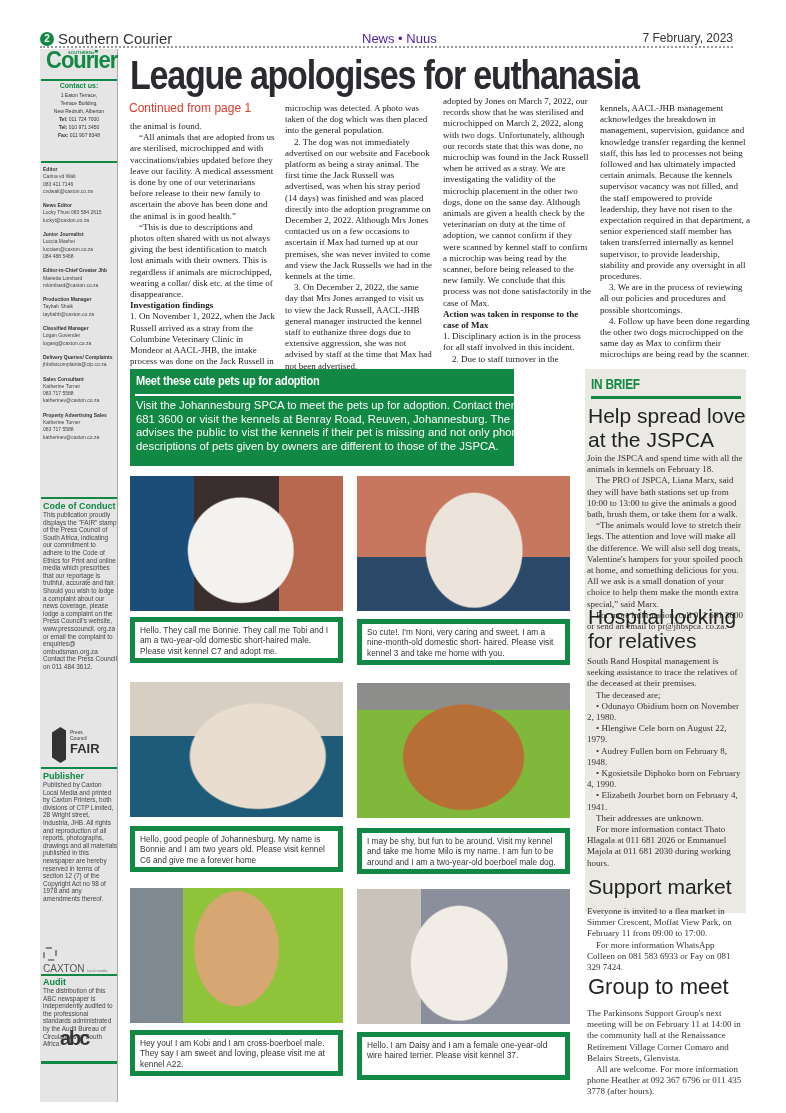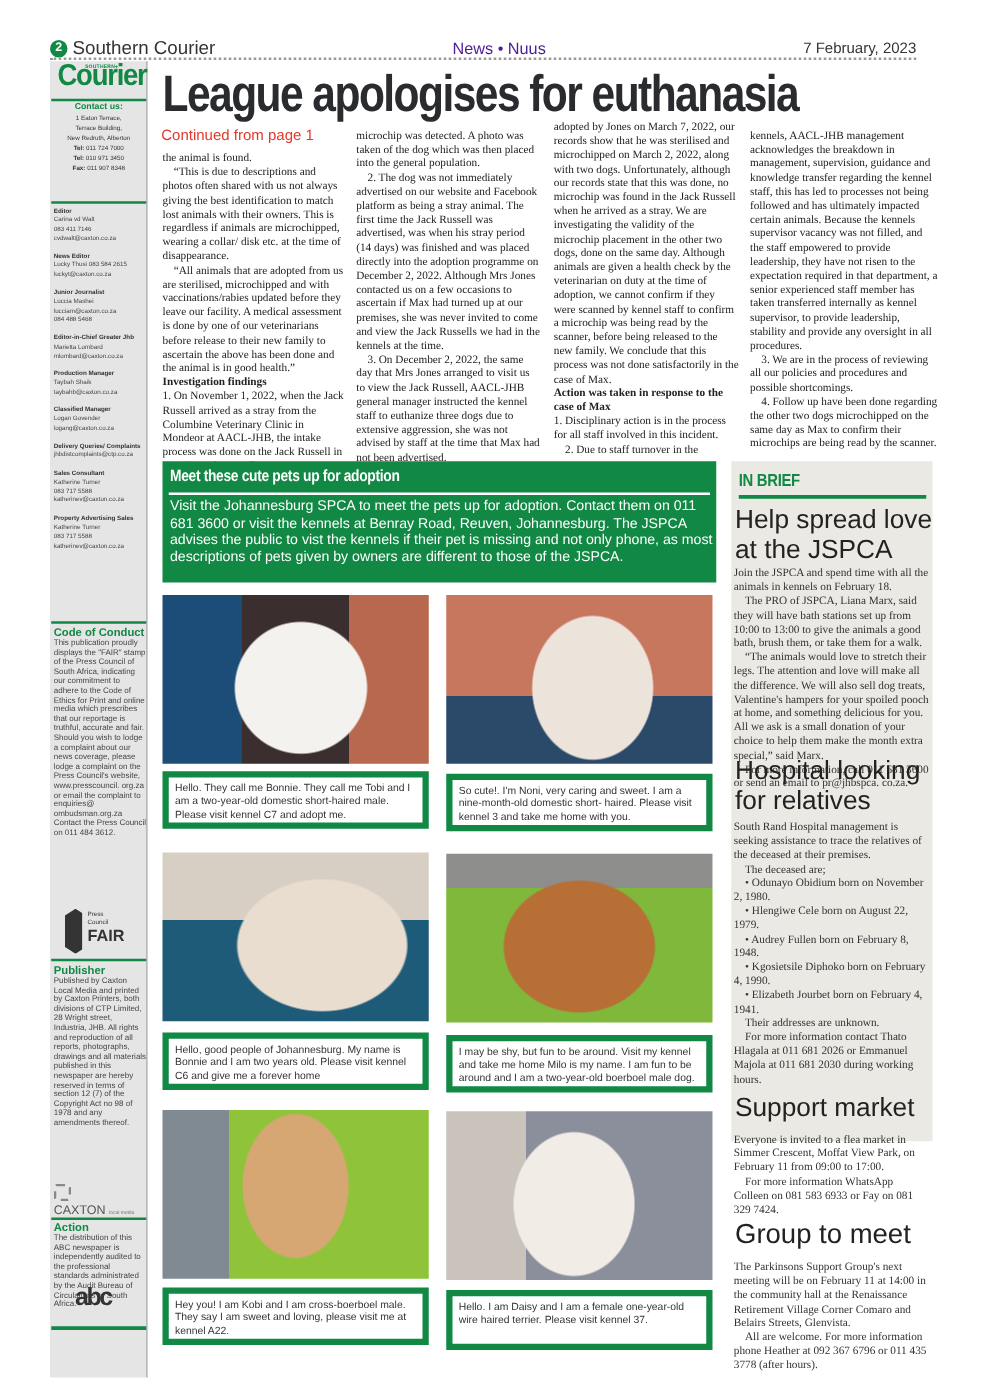--- a/index.html
+++ b/index.html
@@ -35,21 +35,21 @@
 .caxton small{font-size:4px;color:#777}
 .abc{position:absolute;left:20px;top:1028px;font:bold 20px "Liberation Sans",sans-serif;color:#333;letter-spacing:-2px}
 
 .headline{left:130px;top:52px;font:bold 41px/46px "Liberation Sans",sans-serif;color:#2a2b2f;letter-spacing:-1.5px;transform:scaleX(0.83);transform-origin:left top;white-space:nowrap;font-stretch:condensed}
 .cont{left:129px;top:101px;font:12px "Liberation Sans",sans-serif;color:#e0392b}
 .col{position:absolute;font:9px/11.2px "Liberation Serif",serif;color:#222;text-align:left}
 .col p{margin:0}
 .col .ind{text-indent:9px}
 .col b{font-weight:bold}
 
-.adopt{left:130px;top:369px;width:443px;height:97px;background:#118844;color:#fff}
+.adopt{left:130px;top:369px;width:384px;height:97px;background:#118844;color:#fff}
 .adopt-h{position:absolute;left:6px;top:4px;font:bold 13px "Liberation Sans",sans-serif;letter-spacing:-.3px;transform:scaleX(.85);transform-origin:left}
 .adopt-rule{position:absolute;left:5px;top:25px;width:433px;height:1.5px;background:#fff}
 .adopt-body{position:absolute;left:6px;top:30px;width:435px;font:11.3px/13.5px "Liberation Sans",sans-serif}
 
 .photo{position:absolute;width:213px;height:135px;overflow:hidden}
 .cap{position:absolute;width:213px;height:46px;background:#118844;padding:5px}
 .cap div{background:#fff;height:100%;padding:3px 5px;font:8.3px/10.4px "Liberation Sans",sans-serif;color:#333}
 
 .brief{left:585px;top:369px;width:161px;height:544px;background:#ebe9e4}
 .brief-h{position:absolute;left:6px;top:7px;font:bold 14px "Liberation Sans",sans-serif;color:#118844;transform:scaleX(.85);transform-origin:left;letter-spacing:-.3px}
@@ -150,33 +150,33 @@
   <div class="sb-box" style="top:722px">
     <div class="h">Publisher</div>
     <div>Published by Caxton Local Media and printed by Caxton Printers, both divisions of CTP Limited, 28 Wright street, Industria, JHB. All rights and reproduction of all reports, photographs, drawings and all materials published in this newspaper are hereby reserved in terms of section 12 (7) of the Copyright Act no 98 of 1978 and any amendments thereof.</div>
   </div>
   <div class="caxton">
     <div class="ic"></div>
     <span>CAXTON</span> <small>local media</small>
   </div>
   <div class="green-rule" style="top:925px"></div>
   <div class="sb-box" style="top:928px">
-    <div class="h">Action</div>
+    <div class="h">Audit</div>
     <div>The distribution of this ABC newspaper is independently audited to the professional standards administrated by the Audit Bureau of Circulations of South Africa.</div>
   </div>
   <div class="abc" style="top:978px">abc</div>
   <div class="green-rule" style="top:1012px;height:3px"></div>
 </div>
 
 <div class="abs headline">League apologises for euthanasia</div>
 <div class="abs cont">Continued from page 1</div>
 <div class="col" id="col1" style="left:130px;top:121px;width:147px">
     <p>the animal is found.</p>
+    <p class="ind">“All animals that are adopted from us are sterilised, microchipped and with vaccinations/rabies updated before they leave our facility. A medical assessment is done by one of our veterinarians before release to their new family to ascertain the above has been done and the animal is in good health.”</p>
     <p class="ind">“This is due to descriptions and photos often shared with us not always giving the best identification to match lost animals with their owners. This is regardless if animals are microchipped, wearing a collar/ disk etc. at the time of disappearance.</p>
-    <p class="ind">“All animals that are adopted from us are sterilised, microchipped and with vaccinations/rabies updated before they leave our facility. A medical assessment is done by one of our veterinarians before release to their new family to ascertain the above has been done and the animal is in good health.”</p>
     <b style="display: block;">Investigation findings</b>
     <p>1. On November 1, 2022, when the Jack Russell arrived as a stray from the Columbine Veterinary Clinic in Mondeor at AACL-JHB, the intake process was done on the Jack Russell in question, where sadly no</p>
   </div>
 <div class="col" id="col2" style="left:285px;top:103px;width:147px">
     <p>microchip was detected. A photo was taken of the dog which was then placed into the general population.</p>
     <p class="ind">2. The dog was not immediately advertised on our website and Facebook platform as being a stray animal. The first time the Jack Russell was advertised, was when his stray period (14 days) was finished and was placed directly into the adoption programme on December 2, 2022. Although Mrs Jones contacted us on a few occasions to ascertain if Max had turned up at our premises, she was never invited to come and view the Jack Russells we had in the kennels at the time.</p>
     <p class="ind">3. On December 2, 2022, the same day that Mrs Jones arranged to visit us to view the Jack Russell, AACL-JHB general manager instructed the kennel staff to euthanize three dogs due to extensive aggression, she was not advised by staff at the time that Max had not been advertised.</p>
     <p class="ind">4. The Jack Russell (Max) was</p>
   </div>
 <div class="col" id="col3" style="left:443px;top:96px;width:148px">

